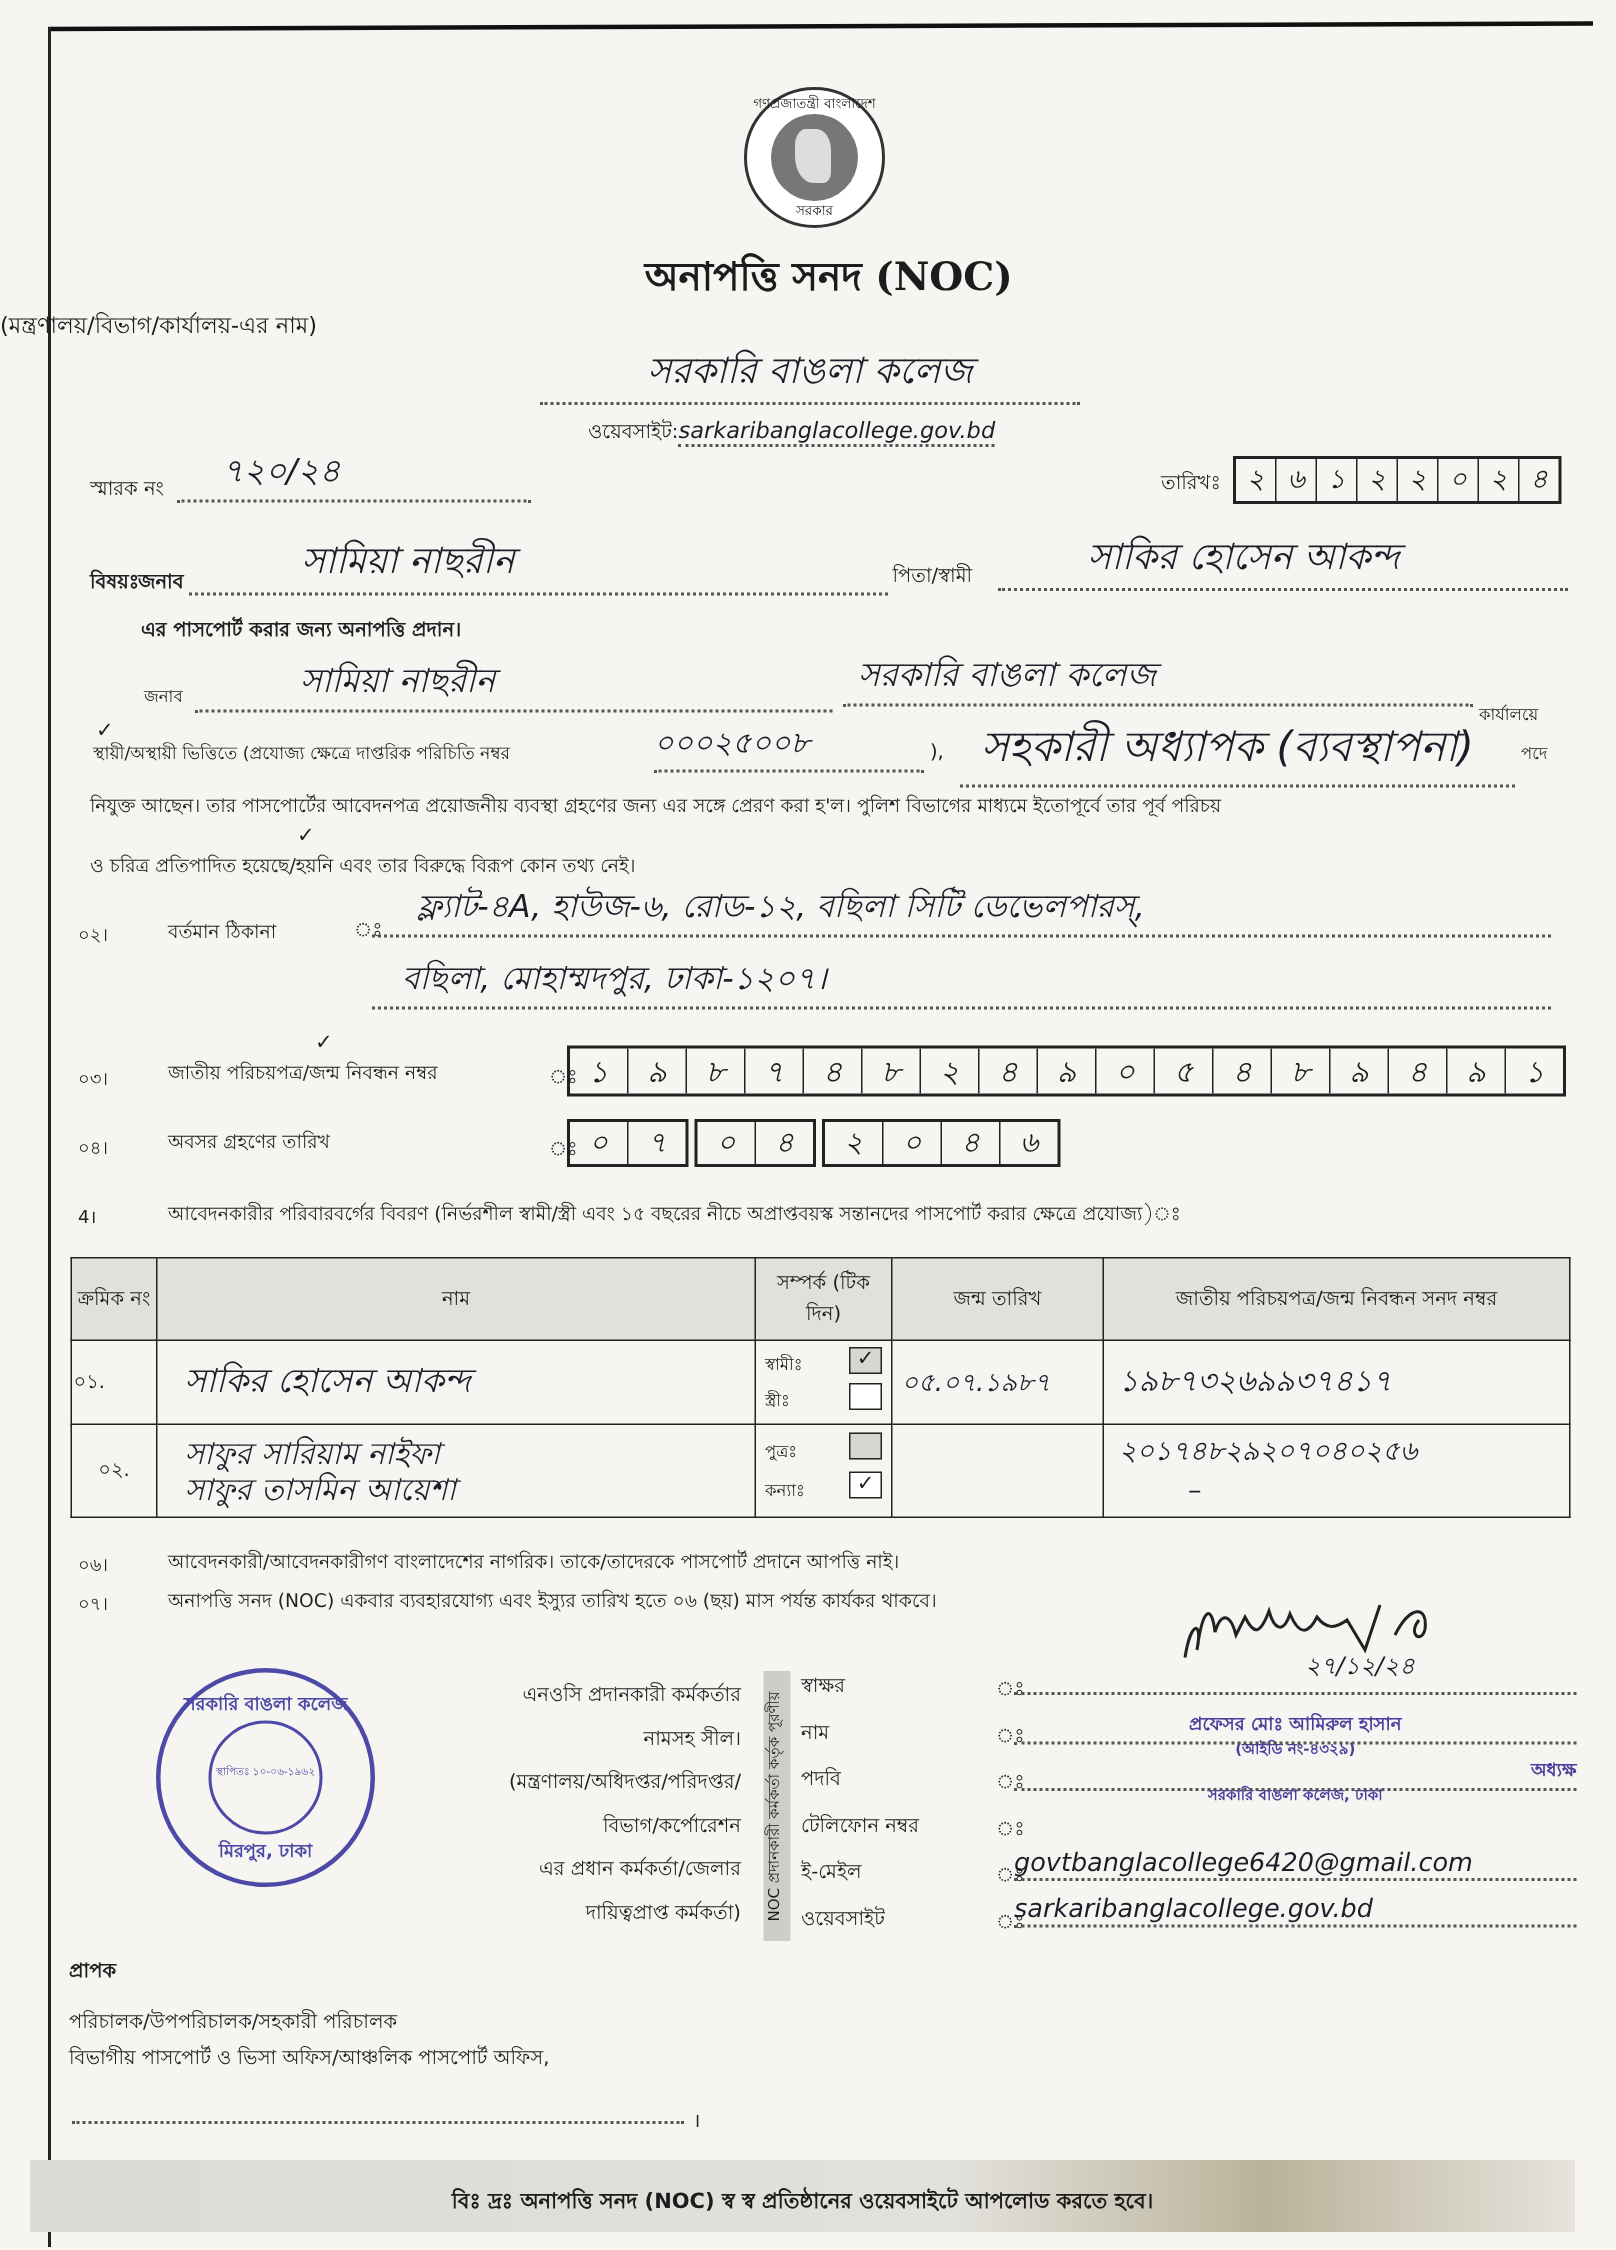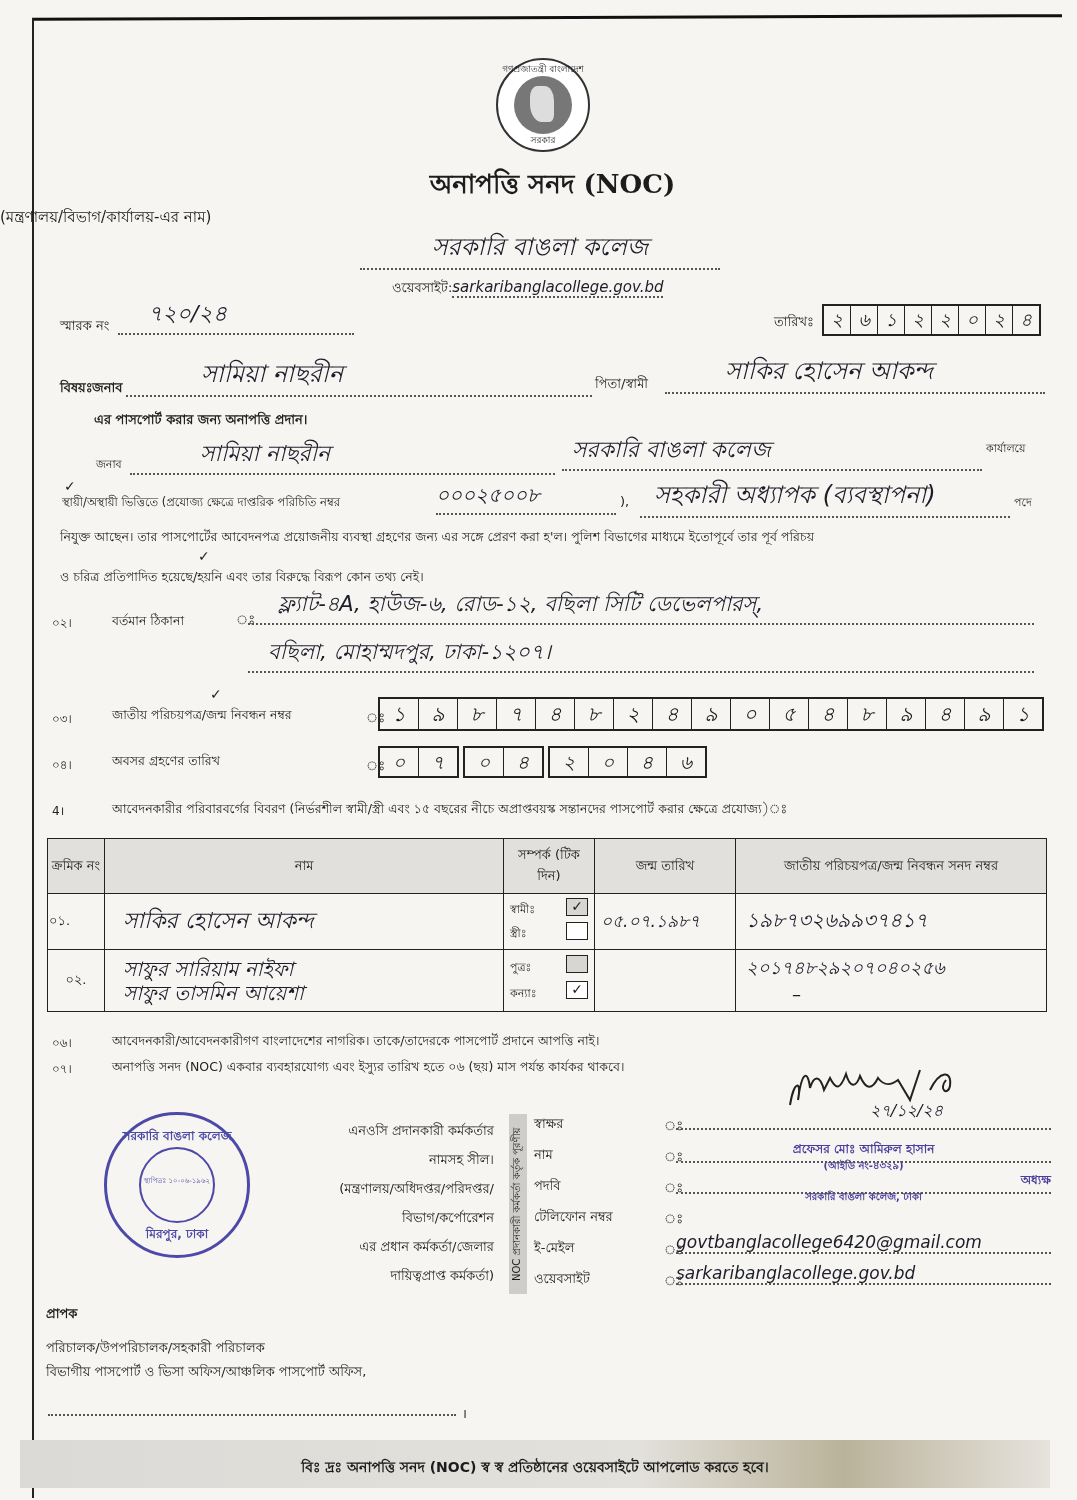--- a/index.html
+++ b/index.html
@@ -72,27 +72,27 @@
 <div class="abs print" style="left:60px;top:378px;font-weight:bold;">বিষয়ঃ</div>
 <div class="abs print" style="left:92px;top:378px;font-weight:bold;">জনাব</div>
 <div class="abs hand dotline" style="left:126px;top:355px;width:466px;font-size:24px;padding-left:75px;box-sizing:border-box;">সামিয়া নাছরীন</div>
 <div class="abs print" style="left:595px;top:374px;">পিতা/স্বামী</div>
 <div class="abs hand dotline" style="left:665px;top:352px;width:380px;font-size:24px;padding-left:60px;box-sizing:border-box;">সাকির হোসেন আকন্দ</div>
 <div class="abs print" style="left:94px;top:410px;font-weight:bold;">এর পাসপোর্ট করার জন্য অনাপত্তি প্রদান।</div>
 
 <div class="abs print" style="left:96px;top:456px;font-size:11px;">জনাব</div>
 <div class="abs hand dotline" style="left:130px;top:436px;width:425px;font-size:22px;padding-left:70px;box-sizing:border-box;">সামিয়া নাছরীন</div>
 <div class="abs hand dotline" style="left:562px;top:432px;width:420px;font-size:22px;padding-left:10px;box-sizing:border-box;">সরকারি বাঙলা কলেজ</div>
-<div class="abs print" style="left:986px;top:440px;font-size:11px;">কার্যালয়ে</div>
+<div class="abs print" style="left:986px;top:468px;font-size:11px;">কার্যালয়ে</div>
 
 <div class="abs" style="left:64px;top:478px;font-size:14px;">✓</div>
 <div class="abs print" style="left:62px;top:494px;font-size:11.5px;">স্থায়ী/অস্থায়ী ভিত্তিতে (প্রযোজ্য ক্ষেত্রে দাপ্তরিক পরিচিতি নম্বর</div>
 <div class="abs hand dotline" style="left:436px;top:480px;width:180px;font-size:20px;">০০০২৫০০৮</div>
 <div class="abs print" style="left:620px;top:494px;">),</div>
-<div class="abs hand dotline" style="left:640px;top:476px;width:370px;font-size:24px;padding-left:14px;box-sizing:border-box;">সহকারী অধ্যাপক (ব্যবস্থাপনা)</div>
+<div class="abs hand dotline" style="left:640px;top:476px;width:370px;font-size:28px;padding-left:14px;box-sizing:border-box;">সহকারী অধ্যাপক (ব্যবস্থাপনা)</div>
 <div class="abs print" style="left:1014px;top:494px;font-size:11px;">পদে</div>
 
 <div class="abs print" style="left:60px;top:528px;font-size:12.5px;width:990px;white-space:nowrap;">নিযুক্ত আছেন। তার পাসপোর্টের আবেদনপত্র প্রয়োজনীয় ব্যবস্থা গ্রহণের জন্য এর সঙ্গে প্রেরণ করা হ'ল। পুলিশ বিভাগের মাধ্যমে ইতোপূর্বে তার পূর্ব পরিচয়</div>
 <div class="abs" style="left:198px;top:548px;font-size:14px;">✓</div>
 <div class="abs print" style="left:60px;top:568px;font-size:12.5px;">ও চরিত্র প্রতিপাদিত হয়েছে/হয়নি এবং তার বিরুদ্ধে বিরূপ কোন তথ্য নেই।</div>
 
 <div class="abs print" style="left:52px;top:614px;font-size:12px;">০২।</div>
 <div class="abs print" style="left:112px;top:612px;font-size:12.5px;">বর্তমান ঠিকানা</div>
 <div class="abs print" style="left:236px;top:610px;">ঃ</div>
 <div class="abs hand dotline" style="left:248px;top:588px;width:786px;font-size:21px;padding-left:30px;box-sizing:border-box;white-space:nowrap;overflow:hidden;">ফ্ল্যাট-৪A, হাউজ-৬, রোড-১২, বছিলা সিটি ডেভেলপারস্,</div>

